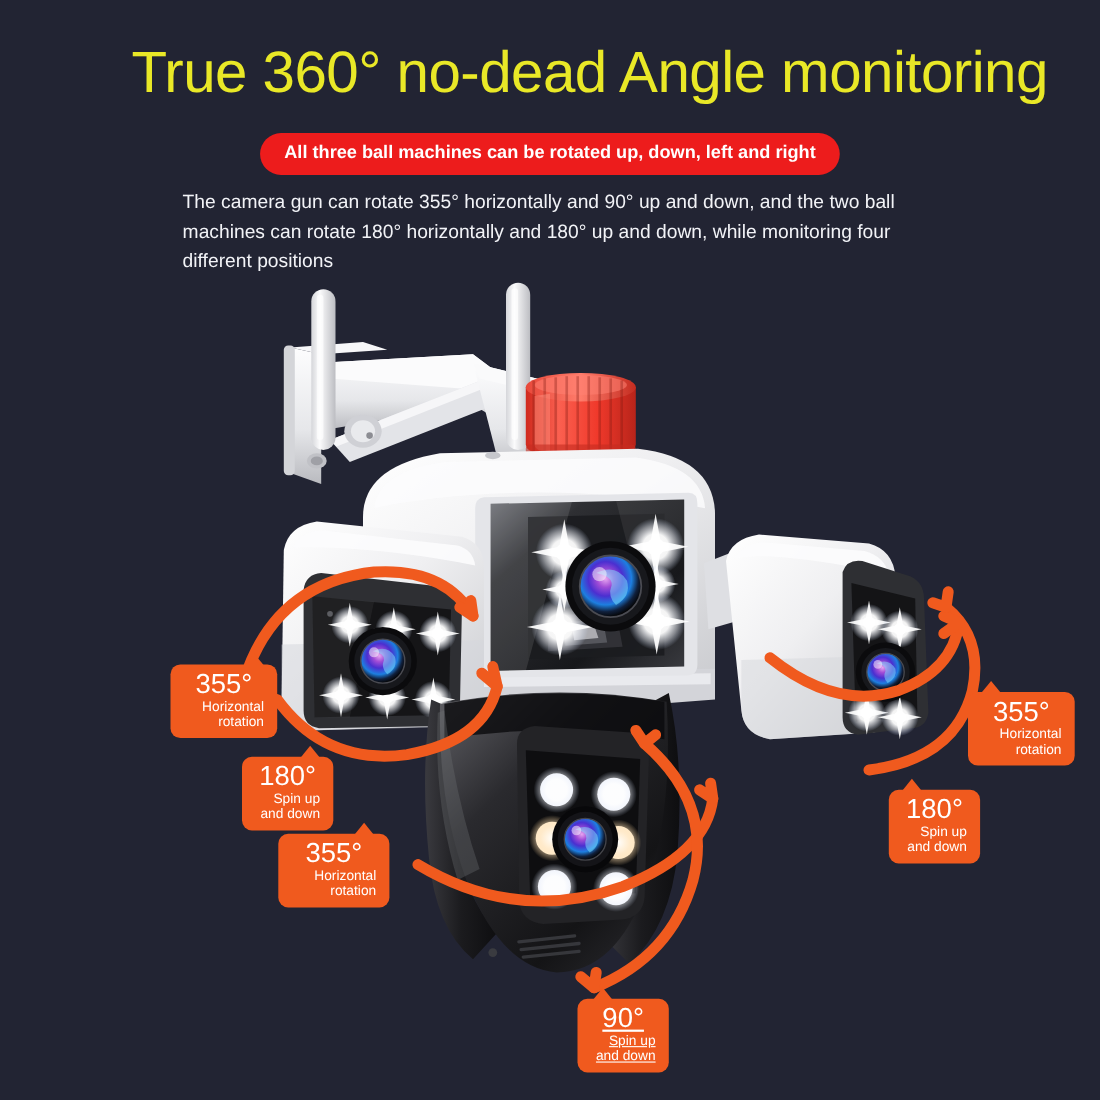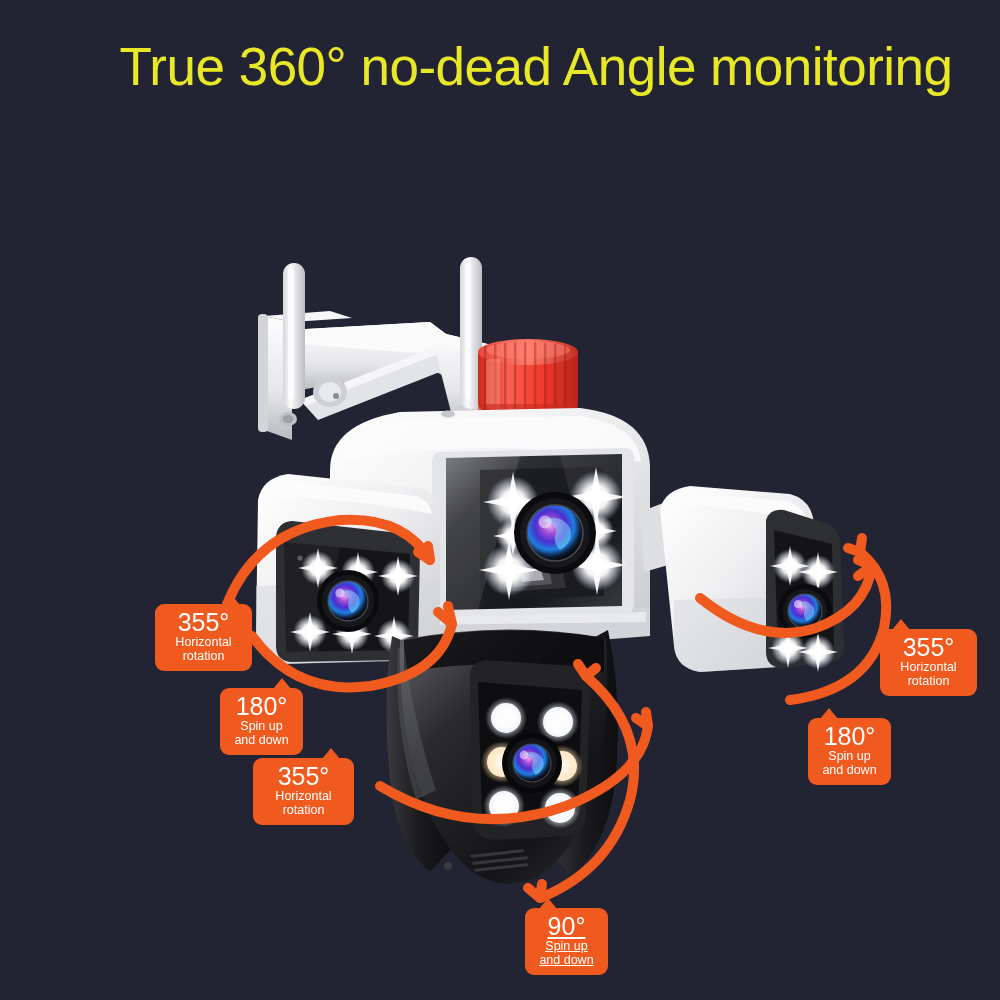--- a/index.html
+++ b/index.html
@@ -31,21 +31,21 @@
   }
 
   
   .callout{
     position:absolute;background:#F05A1E;color:#ffffff;
     border-radius:9px;text-align:center;
     padding:5px 12px 8px 12px;line-height:1.08;
     box-sizing:border-box;
   }
   .callout .deg{display:block;font-size:25px;font-weight:400;letter-spacing:0px;}
-  .callout .sub{display:block;font-size:12.5px;font-weight:400;}
+  .callout .sub{display:block;font-size:12.5px;font-weight:400;text-align:right;}
   .callout .tail{
     position:absolute;width:0;height:0;
     border-left:9px solid transparent;border-right:9px solid transparent;
     border-bottom:11px solid #F05A1E;top:-10px;
   }
   #co-l1{left:155px;top:604px;width:97px;}
   #co-l1 .tail{right:12px;}
   #co-l2{left:220px;top:688px;width:83px;}
   #co-l2 .tail{right:12px;}
   #co-l3{left:253px;top:758px;width:101px;}
@@ -361,20 +361,22 @@
       <path d="M418,552 L430,560 L428,546"></path>
       <path d="M858,576 L872,566 L858,560"></path>
       <path d="M848,548 L860,552 L862,538"></path>
       <path d="M636,718 L648,726 L646,712"></path>
       <path d="M528,888 L540,898 L542,884"></path>
       <path d="M578,664 L586,676 L596,668"></path>
     </g>
   </svg>
 
   <div class="headline">True 360° no-dead Angle monitoring</div>
+  <div class="pill">All three ball machines can be rotated up, down, left and right</div>
+  <div class="para">The camera gun can rotate 355° horizontally and 90° up and down, and the two ball machines can rotate 180° horizontally and 180° up and down, while monitoring four different positions</div>
 
   <div class="callout" id="co-l1">
     <span class="tail"></span>
     <span class="deg">355°</span>
     <span class="sub">Horizontal</span>
     <span class="sub">rotation</span>
   </div>
 
   <div class="callout" id="co-l2">
     <span class="tail"></span>

